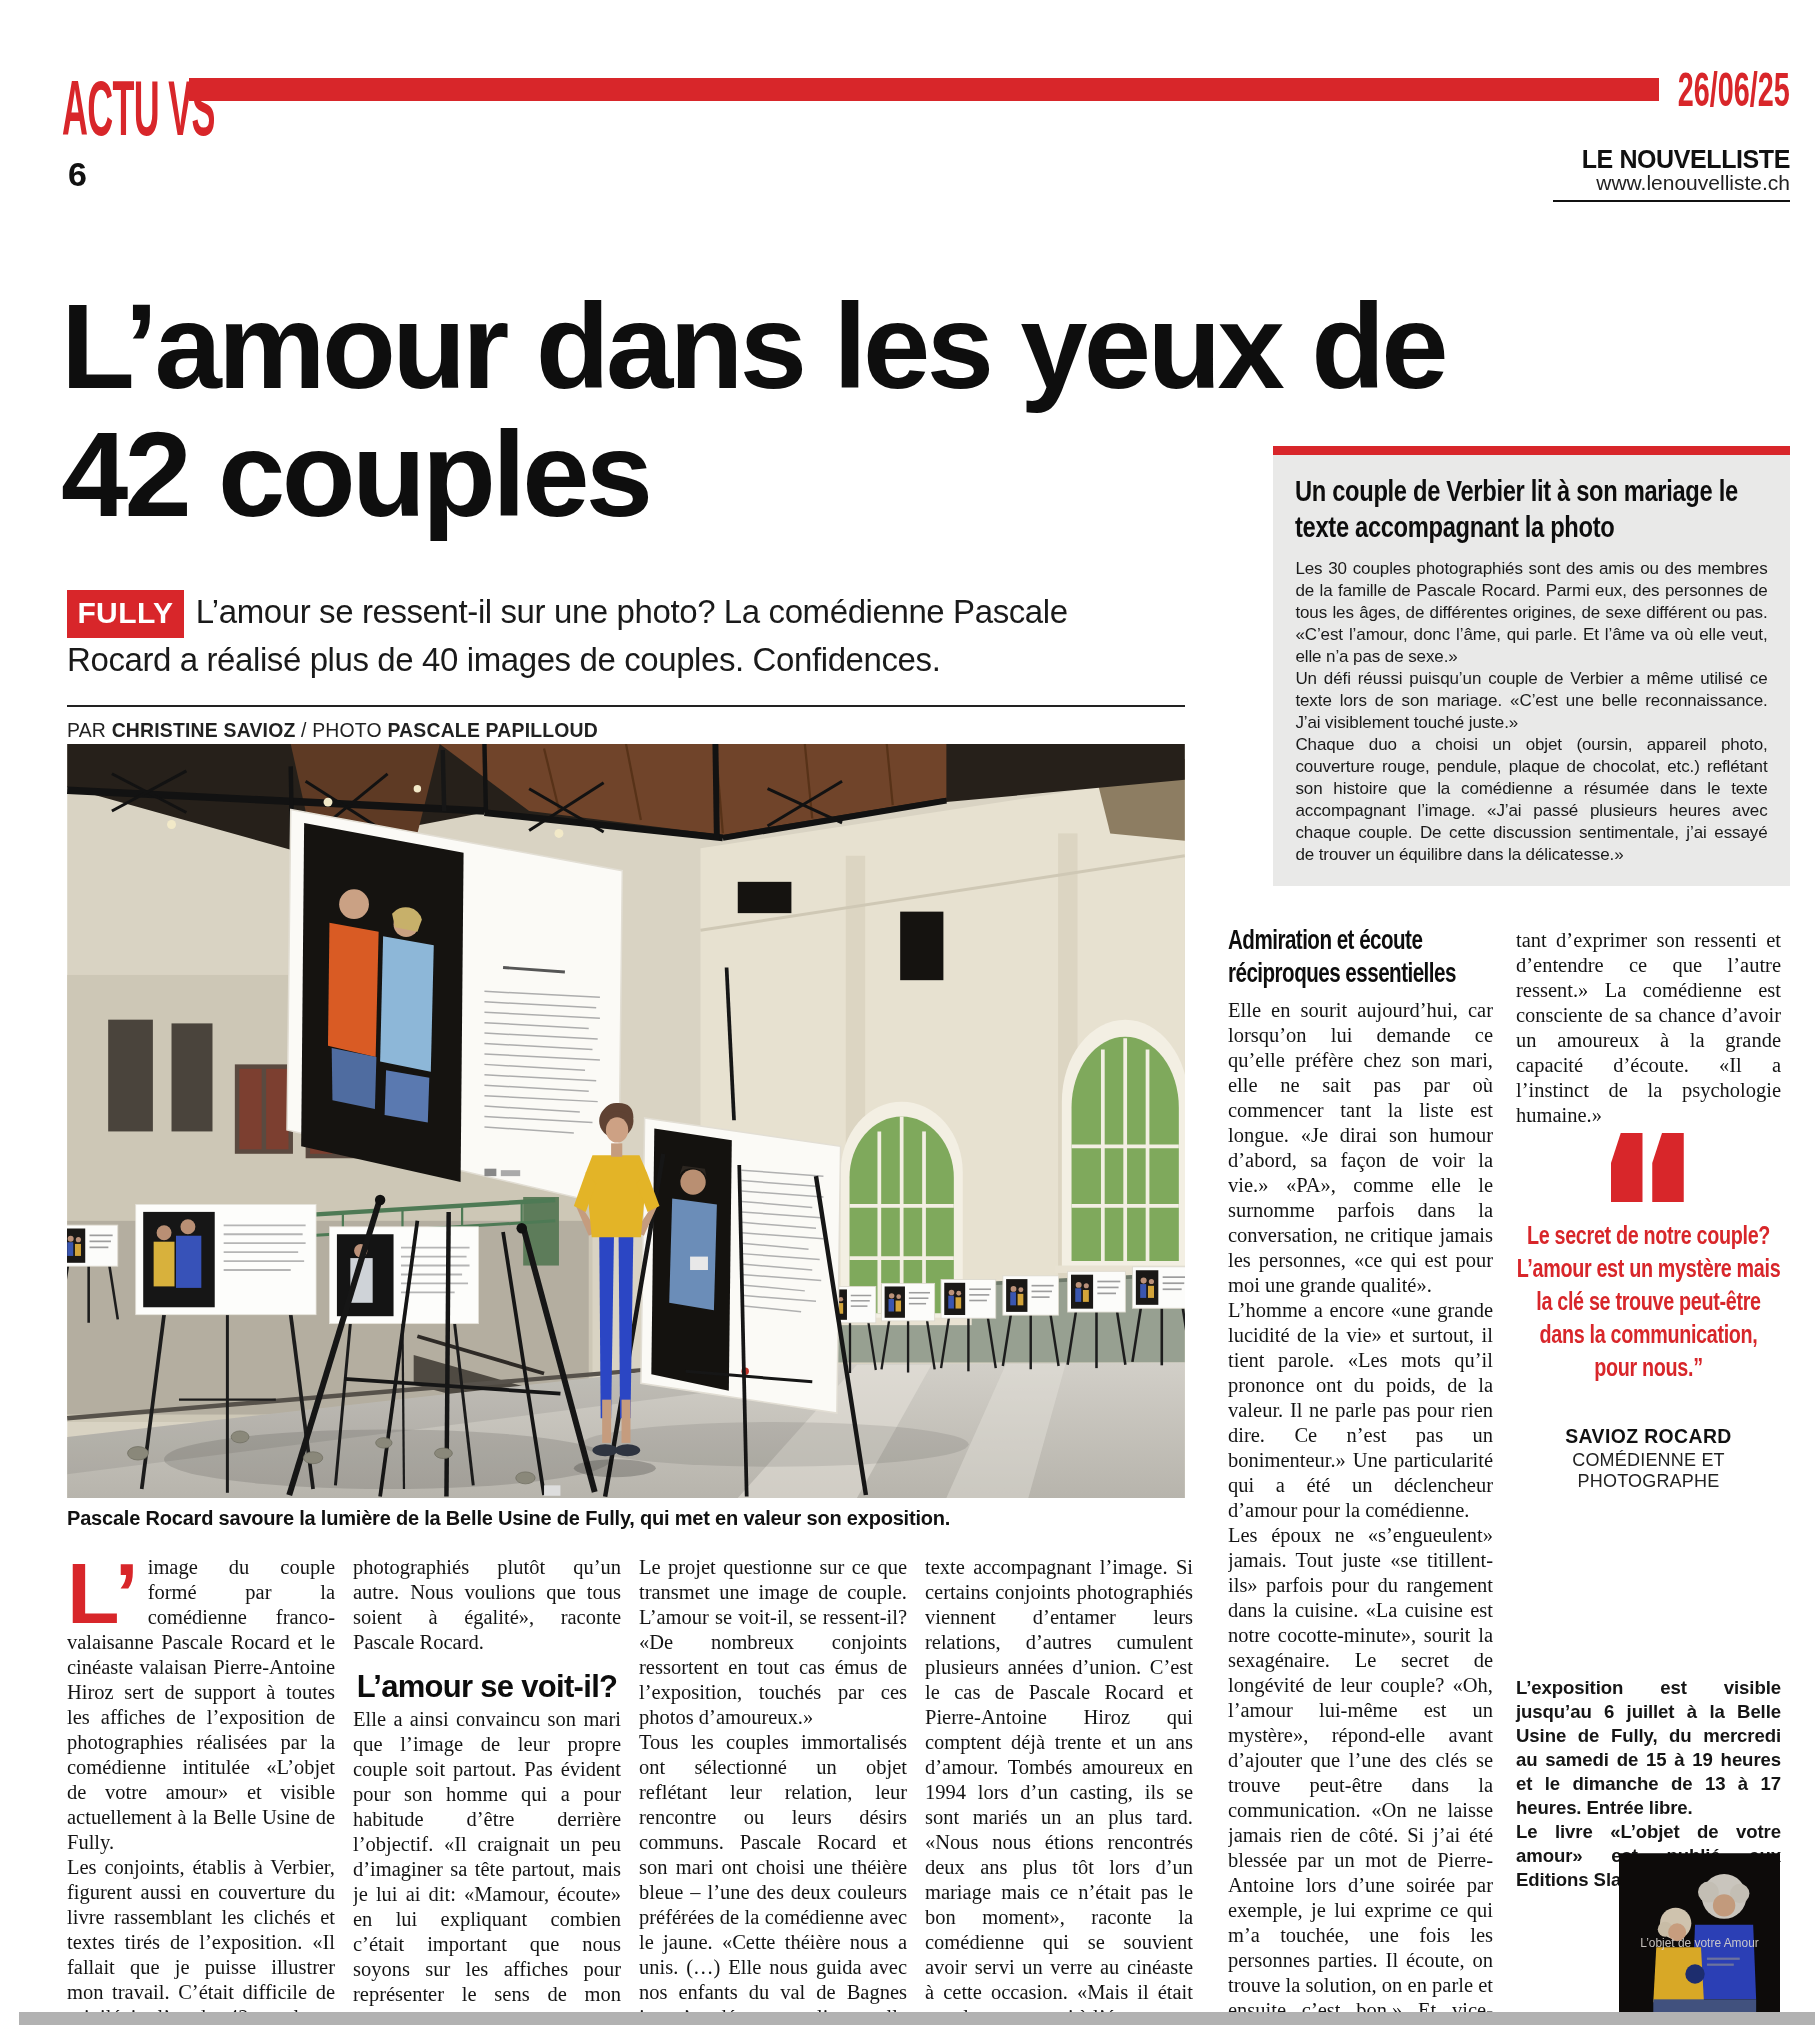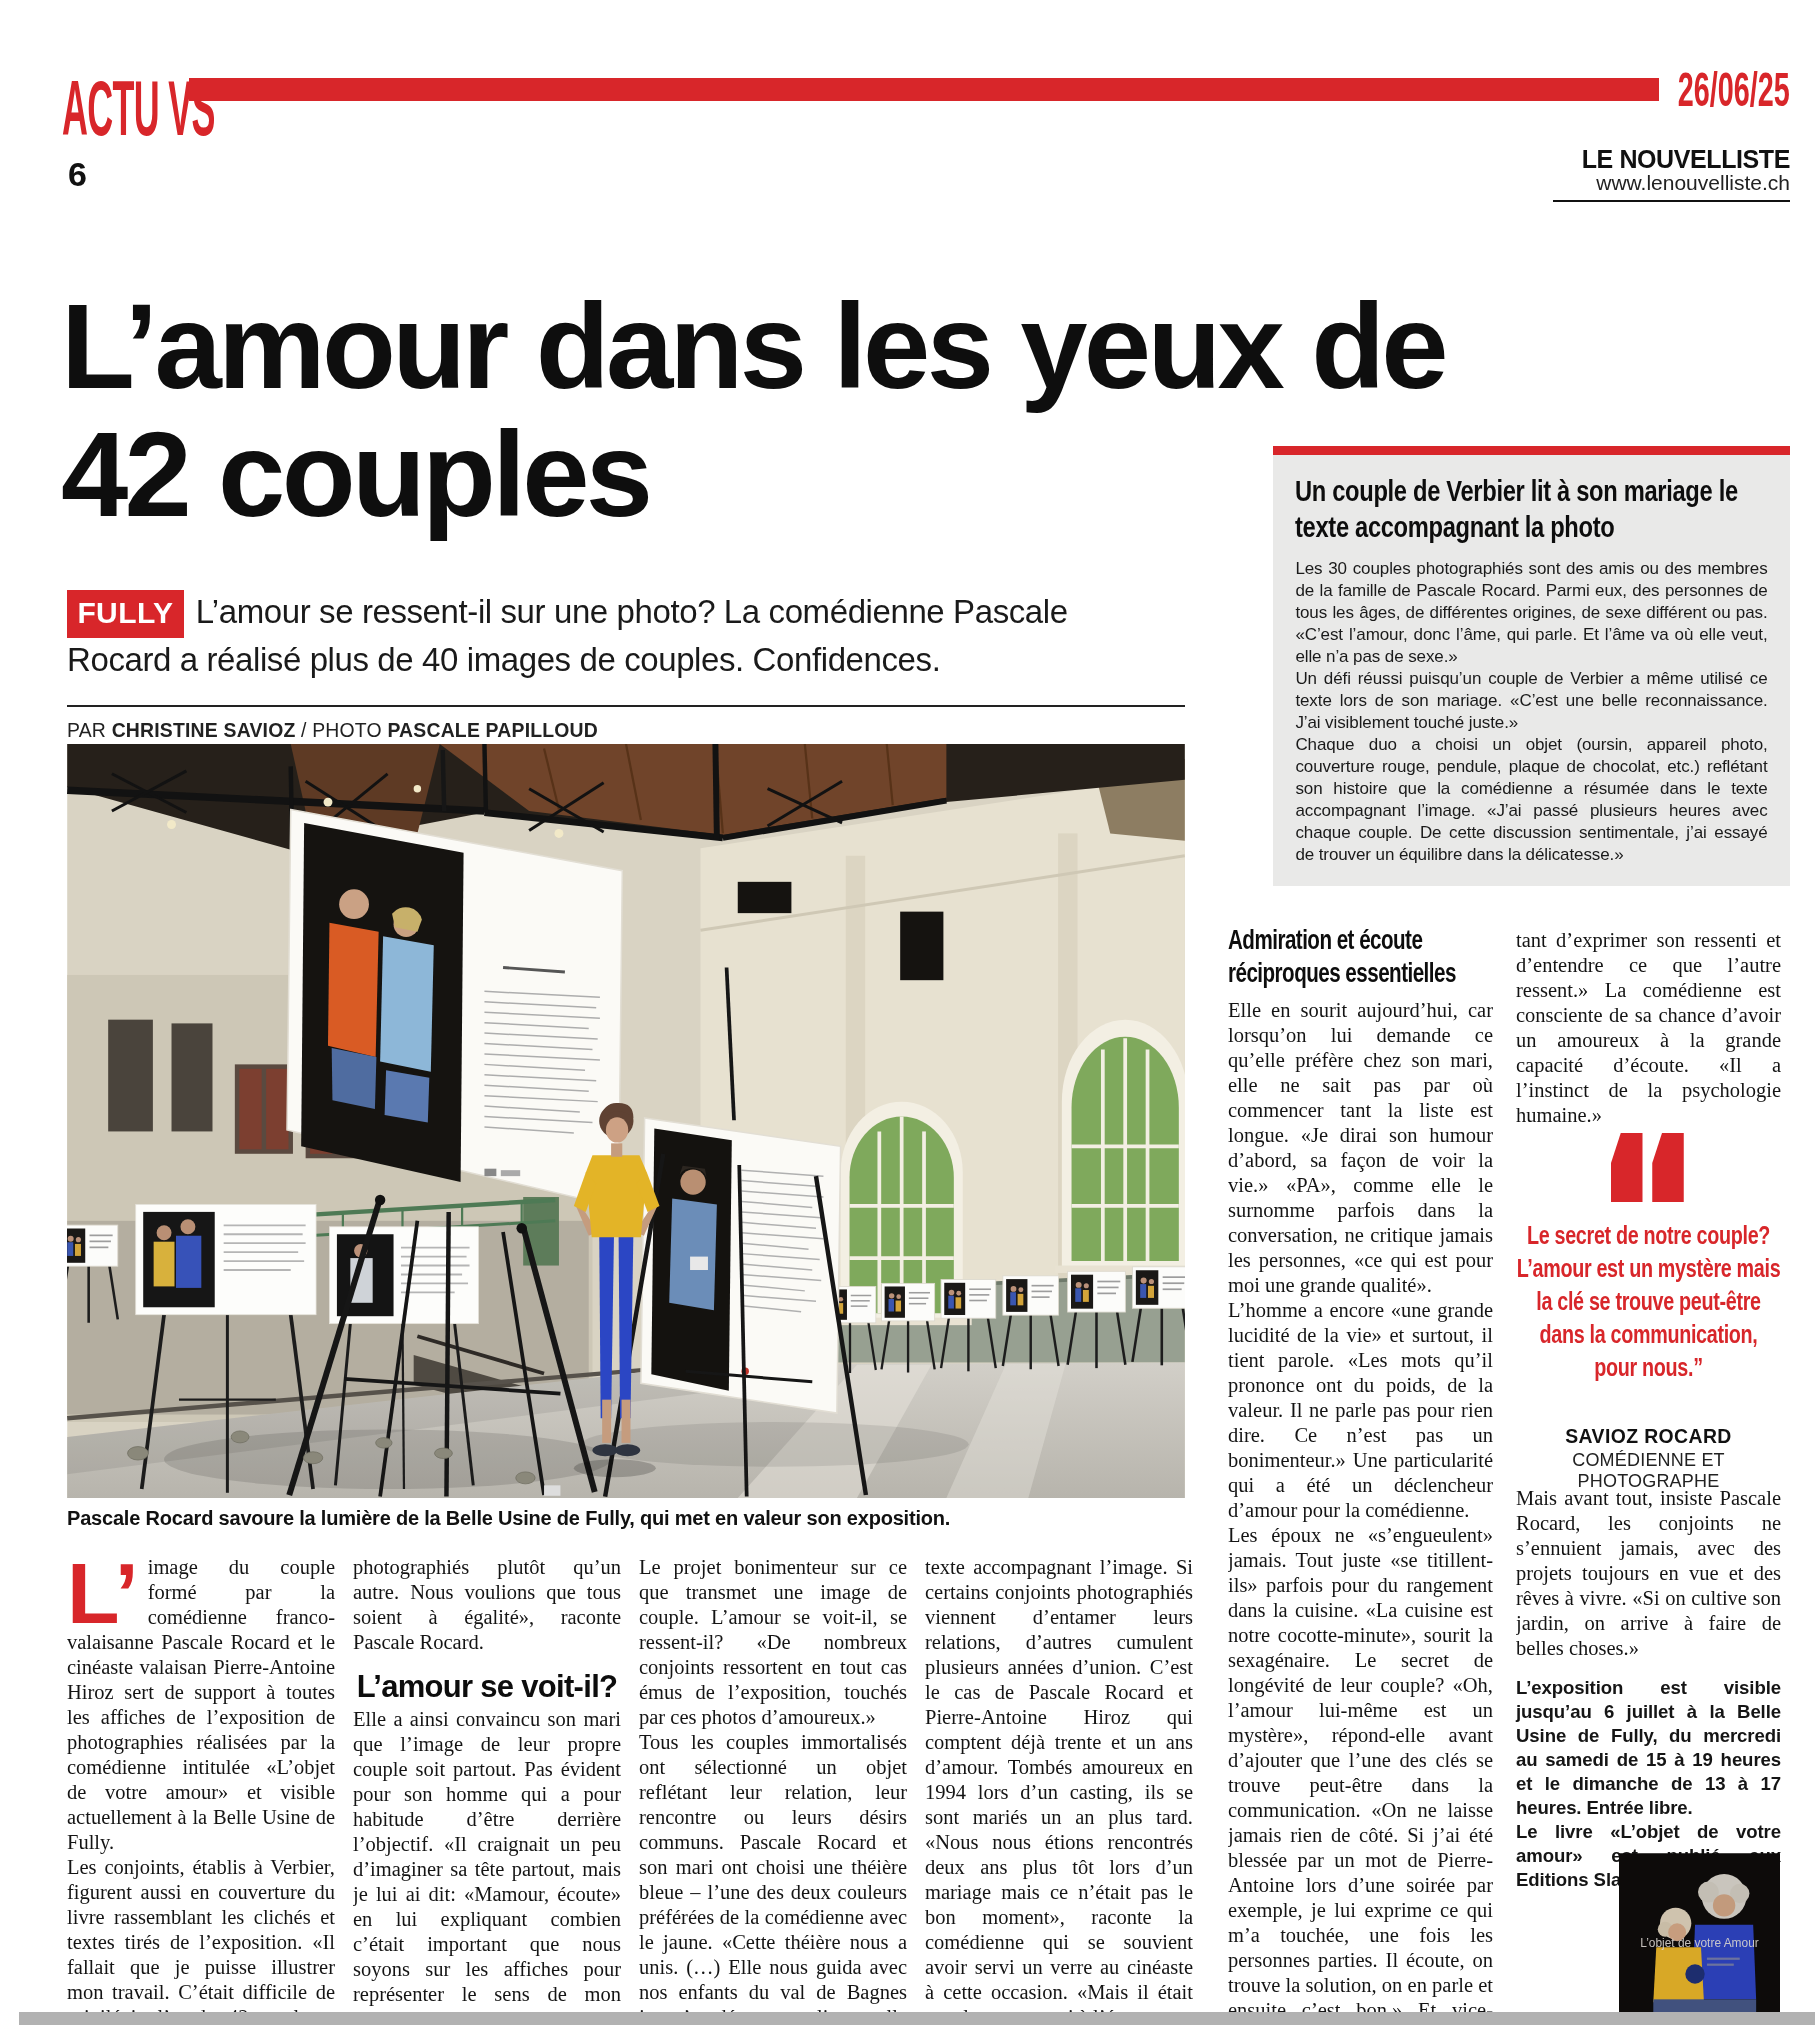--- a/index.html
+++ b/index.html
@@ -396,23 +396,20 @@
     <p>tant d’exprimer son ressenti et d’entendre ce que l’autre ressent.» La comédienne est consciente de sa chance d’avoir un amoureux à la grande capacité d’écoute. «Il a l’instinct de la psychologie humaine.»</p>
   </div>
 
   <svg class="quote-marks" width="75" height="75" viewBox="0 0 100 100">
     <polygon points="13,0 42,0 42,92 0,92 0,40" fill="#d8262a"></polygon>
     <polygon points="68,0 97,0 97,92 55,92 55,40" fill="#d8262a"></polygon>
   </svg>
   <div class="quote-text">Le secret de notre couple? L’amour est un mystère mais la clé se trouve peut-être dans la communication, pour nous.”</div>
   <div class="quote-author">SAVIOZ ROCARD</div>
   <div class="quote-role">COMÉDIENNE ET PHOTOGRAPHE</div>
-  <div class="col6b serif">
-    <p>Mais avant tout, insiste Pascale Rocard, les conjoints ne s’ennuient jamais, avec des projets toujours en vue et des rêves à vivre. «Si on cultive son jardin, on arrive à faire de belles choses.»</p>
-  </div>
 
   <div class="practical">
     <p>L’exposition est visible jusqu’au 6 juillet à la Belle Usine de Fully, du mercredi au samedi de 15 à 19 heures et le dimanche de 13 à 17 heures. Entrée libre.</p>
     <p>Le livre «L’objet de votre amour» est publié aux Editions Slatkine.</p>
   </div>
 
   <svg class="book-cover" viewBox="0 0 216 214">
     <rect width="216" height="214" fill="#0d0b0a"></rect>
     <circle cx="141" cy="58" r="30" fill="#c9c5bd"></circle>
     <circle cx="120" cy="52" r="14" fill="#c3beb4"></circle>
@@ -434,21 +431,21 @@
     <div class="bcol">
       <p><span class="dropcap">L’</span><span>image du couple formé par la comédienne franco-valaisanne Pascale Rocard et le cinéaste valaisan Pierre-Antoine Hiroz sert de support à toutes les affiches de l’exposition de photographies réalisées par la comédienne intitulée «L’objet de votre amour» et visible actuellement à la Belle Usine de Fully.</span></p>
       <p>Les conjoints, établis à Verbier, figurent aussi en couverture du livre rassemblant les clichés et textes tirés de l’exposition. «Il fallait que je puisse illustrer mon travail. C’était difficile de privilégier l’un des 42 couples</p>
     </div>
     <div class="bcol">
       <p>photographiés plutôt qu’un autre. Nous voulions que tous soient à égalité», raconte Pascale Rocard.</p>
       <div class="subhead">L’amour se voit-il?</div>
       <p>Elle a ainsi convaincu son mari que l’image de leur propre couple soit partout. Pas évident pour son homme qui a pour habitude d’être derrière l’objectif. «Il craignait un peu d’imaginer sa tête partout, mais je lui ai dit: «Mamour, écoute» en lui expliquant combien c’était important que nous soyons sur les affiches pour représenter le sens de mon travail.»</p>
     </div>
     <div class="bcol">
-      <p>Le projet bonimenteur sur ce que transmet une image de couple. L’amour se voit-il, se ressent-il? «De nombreux conjoints ressortent en tout cas émus de l’exposition, touchés par ces photos d’amoureux.»</p>
+      <p>Le projet questionne sur ce que transmet une image de couple. L’amour se voit-il, se ressent-il? «De nombreux conjoints ressortent en tout cas émus de l’exposition, touchés par ces photos d’amoureux.»</p>
       <p>Tous les couples immortalisés ont sélectionné un objet reflétant leur relation, leur rencontre ou leurs désirs communs. Pascale Rocard et son mari ont choisi une théière bleue – l’une des deux couleurs préférées de la comédienne avec le jaune. «Cette théière nous a unis. (…) Elle nous guida avec nos enfants du val de Bagnes jusqu’au désert», explique-t-elle dans le</p>
     </div>
     <div class="bcol">
       <p>texte accompagnant l’image. Si certains conjoints photographiés viennent d’entamer leurs relations, d’autres cumulent plusieurs années d’union. C’est le cas de Pascale Rocard et Pierre-Antoine Hiroz qui comptent déjà trente et un ans d’amour. Tombés amoureux en 1994 lors d’un casting, ils se sont mariés un an plus tard. «Nous nous étions rencontrés deux ans plus tôt lors d’un mariage mais ce n’était pas le bon moment», raconte la comédienne qui se souvient avoir servi un verre au cinéaste à cette occasion. «Mais il était trop lent pour moi à l’époque.»</p>
     </div>
   </div>
 
   <div class="bottom-band"></div>
 </div>
 

